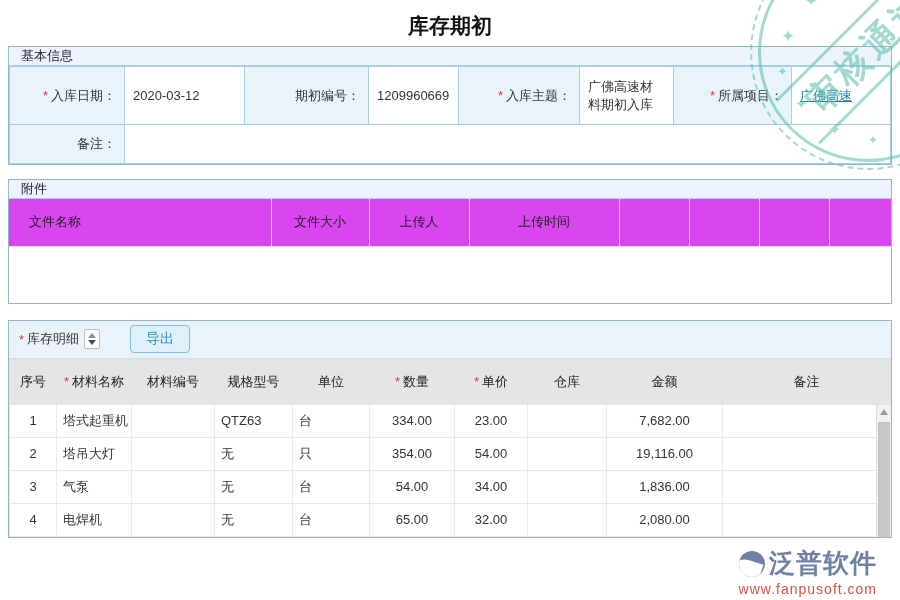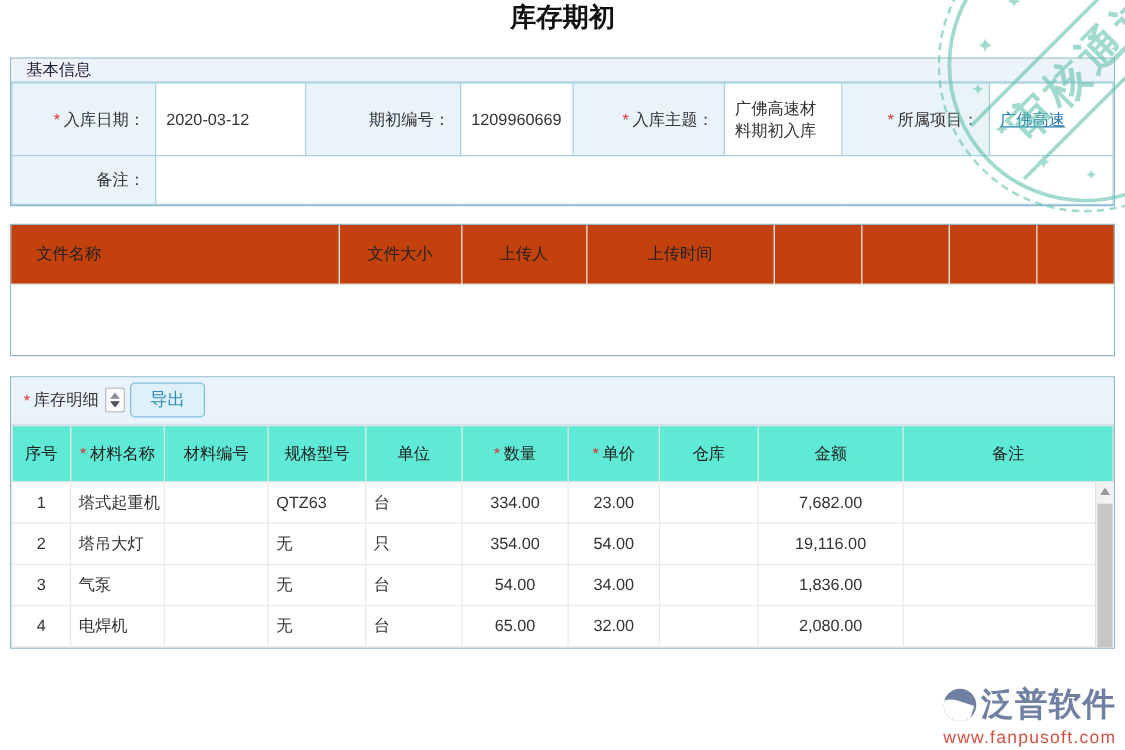--- a/index.html
+++ b/index.html
@@ -4,68 +4,68 @@
 <style>
   * { margin:0; padding:0; box-sizing:border-box; }
   body { background:#fff; }
   .page {
     position:relative; width:900px; height:600px; overflow:hidden;
     background:#fff; color:#333;
     font-family:"Liberation Sans", sans-serif; font-size:13px;
   }
   .title {
     text-align:center; font-size:21px; font-weight:bold; color:#111;
-    padding-top:0; height:46px;
+    padding-top:12px; height:46px;
   }
   .panel { margin:0 8px; border:1px solid #8fb9cb; background:#fff; }
   .panel-hd {
     background:#ecf3fc; padding:0 12px; font-size:13px; color:#223;
     border-bottom:1px solid #a9cfe0;
   }
   
   .binfo { width:100%; border-collapse:collapse; table-layout:fixed; font-size:13px; }
   .binfo td { border:1px solid #a9cfe0; padding:4px 8px; vertical-align:middle; }
   .binfo td.lbl { background:#e9f3fb; text-align:right; color:#333; }
   .binfo td.val { background:#fff; text-align:left; color:#333; }
   .binfo tr.r1 td { height:58px; }
   .binfo tr.r2 td, .binfo tr.r3 td { height:39px; }
   .req { color:#e03131; margin-right:3px; }
   a.link { color:#2479b2; text-decoration:underline; cursor:pointer; }
   
   .attach-table { width:100%; border-collapse:collapse; table-layout:fixed; font-size:13px; }
   .attach-table th {
-    height:47px; font-weight:normal; color:#222; background:#c2410c;
+    height:47px; font-weight:normal; color:#222; background:#d946ef;
     border-right:1px solid #e0e3e7; border-bottom:1px solid #e0e3e7; text-align:center;
   }
   .attach-table th:first-child { text-align:left; padding-left:20px; }
   .attach-table th:last-child { border-right:none; }
   .attach-body { height:56px; background:#fff; }
   .gap14 { height:14px; } .gap16 { height:16px; }
   
   .toolbar {
     background:#eaf3fb; height:38px; padding:0 10px;
     display:flex; align-items:center; border-bottom:1px solid #cfe0ec;
   }
   .toolbar-label { color:#333; font-size:13px; display:flex; align-items:center; }
   .sorter {
     display:inline-flex; flex-direction:column; align-items:center; gap:2px;
     margin-left:5px; padding:3px 3px; border:1px solid #b9bec4; border-radius:2px;
     background:#fbfbfb; cursor:pointer;
   }
   .tri-up { width:0; height:0; border-left:4px solid transparent; border-right:4px solid transparent; border-bottom:5px solid #8a8f96; }
   .tri-down { width:0; height:0; border-left:4px solid transparent; border-right:4px solid transparent; border-top:5px solid #4a4f55; }
   .export-btn {
-    margin-left:4px; background:#def0fa; border:1px solid #7fc0de; color:#2e8cb8;
+    margin-left:30px; background:#def0fa; border:1px solid #7fc0de; color:#2e8cb8;
     font-size:14px; padding:4px 15px; border-radius:4px; cursor:pointer;
     font-family:"Liberation Sans", sans-serif;
   }
   .detail-wrap { position:relative; }
   .detail-table { width:100%; border-collapse:collapse; table-layout:fixed; font-size:13px; }
   .detail-table th {
-    height:45px; font-weight:normal; color:#222; background:#5eead4;
+    height:45px; font-weight:normal; color:#222; background:#e5e5e5;
     border:1px solid #e2e2e2; text-align:center; padding:2px 4px;
   }
   .detail-table td {
     height:33px; border:1px solid #e9e9e9; background:#fff; color:#333;
     text-align:center; padding:2px 6px; overflow:hidden; white-space:nowrap;
   }
   .detail-table td.al { text-align:left; }
   
   .vscroll {
     position:absolute; right:0; top:46px; width:15px; height:132px;
@@ -84,21 +84,21 @@
   .stamp-text {
     position:absolute; left:50%; top:50%;
     transform:translate(-50%,-50%) rotate(-45deg);
     font-size:35px; font-weight:bold; letter-spacing:4px; white-space:nowrap; color:#63c2ae;
   }
   .stamp-line { position:absolute; left:50%; top:50%; width:198px; height:3px; background:#63c2ae; }
   .stamp-line.l1 { transform:translate(-50%,-50%) rotate(-45deg) translateY(-30px); }
   .stamp-line.l2 { transform:translate(-50%,-50%) rotate(-45deg) translateY(30px); }
   .star { position:absolute; font-size:14px; color:#63c2ae; }
   
-  .watermark { position:absolute; right:7px; top:546px; z-index:30; opacity:.88; text-align:center; }
+  .watermark { position:absolute; right:23px; top:546px; z-index:30; opacity:.88; text-align:center; }
   .wm-top { display:flex; align-items:center; justify-content:flex-end; gap:4px; }
   .wm-icon { width:26px; height:26px; border-radius:50%; background:#5c6f96; position:relative; overflow:hidden; }
   .wm-icon::after {
     content:""; position:absolute; left:-6px; top:9px; width:28px; height:20px;
     background:#fff; border-radius:50% 0 50% 50%; transform:rotate(18deg);
   }
   .wm-name { font-size:26px; font-weight:bold; color:#5c6f96; letter-spacing:1px; }
   .wm-url { font-size:14px; color:#cf3a2b; letter-spacing:1px; margin-top:0px; }
 </style>
 </head>
@@ -136,20 +136,21 @@
         <td class="lbl">备注：</td>
         <td class="val" colspan="7"></td>
       </tr>
     </tbody>
       </table>
   </div>
 
   <div class="gap14"></div>
 
   <div class="panel">
+    <div class="panel-hd">附件</div>
     <table class="attach-table">
       <colgroup>
         <col style="width:262px">
           <col style="width:98px">
           <col style="width:100px">
           <col style="width:150px">
         <col style="width:70px">
           <col style="width:70px">
           <col style="width:70px">
           <col>

